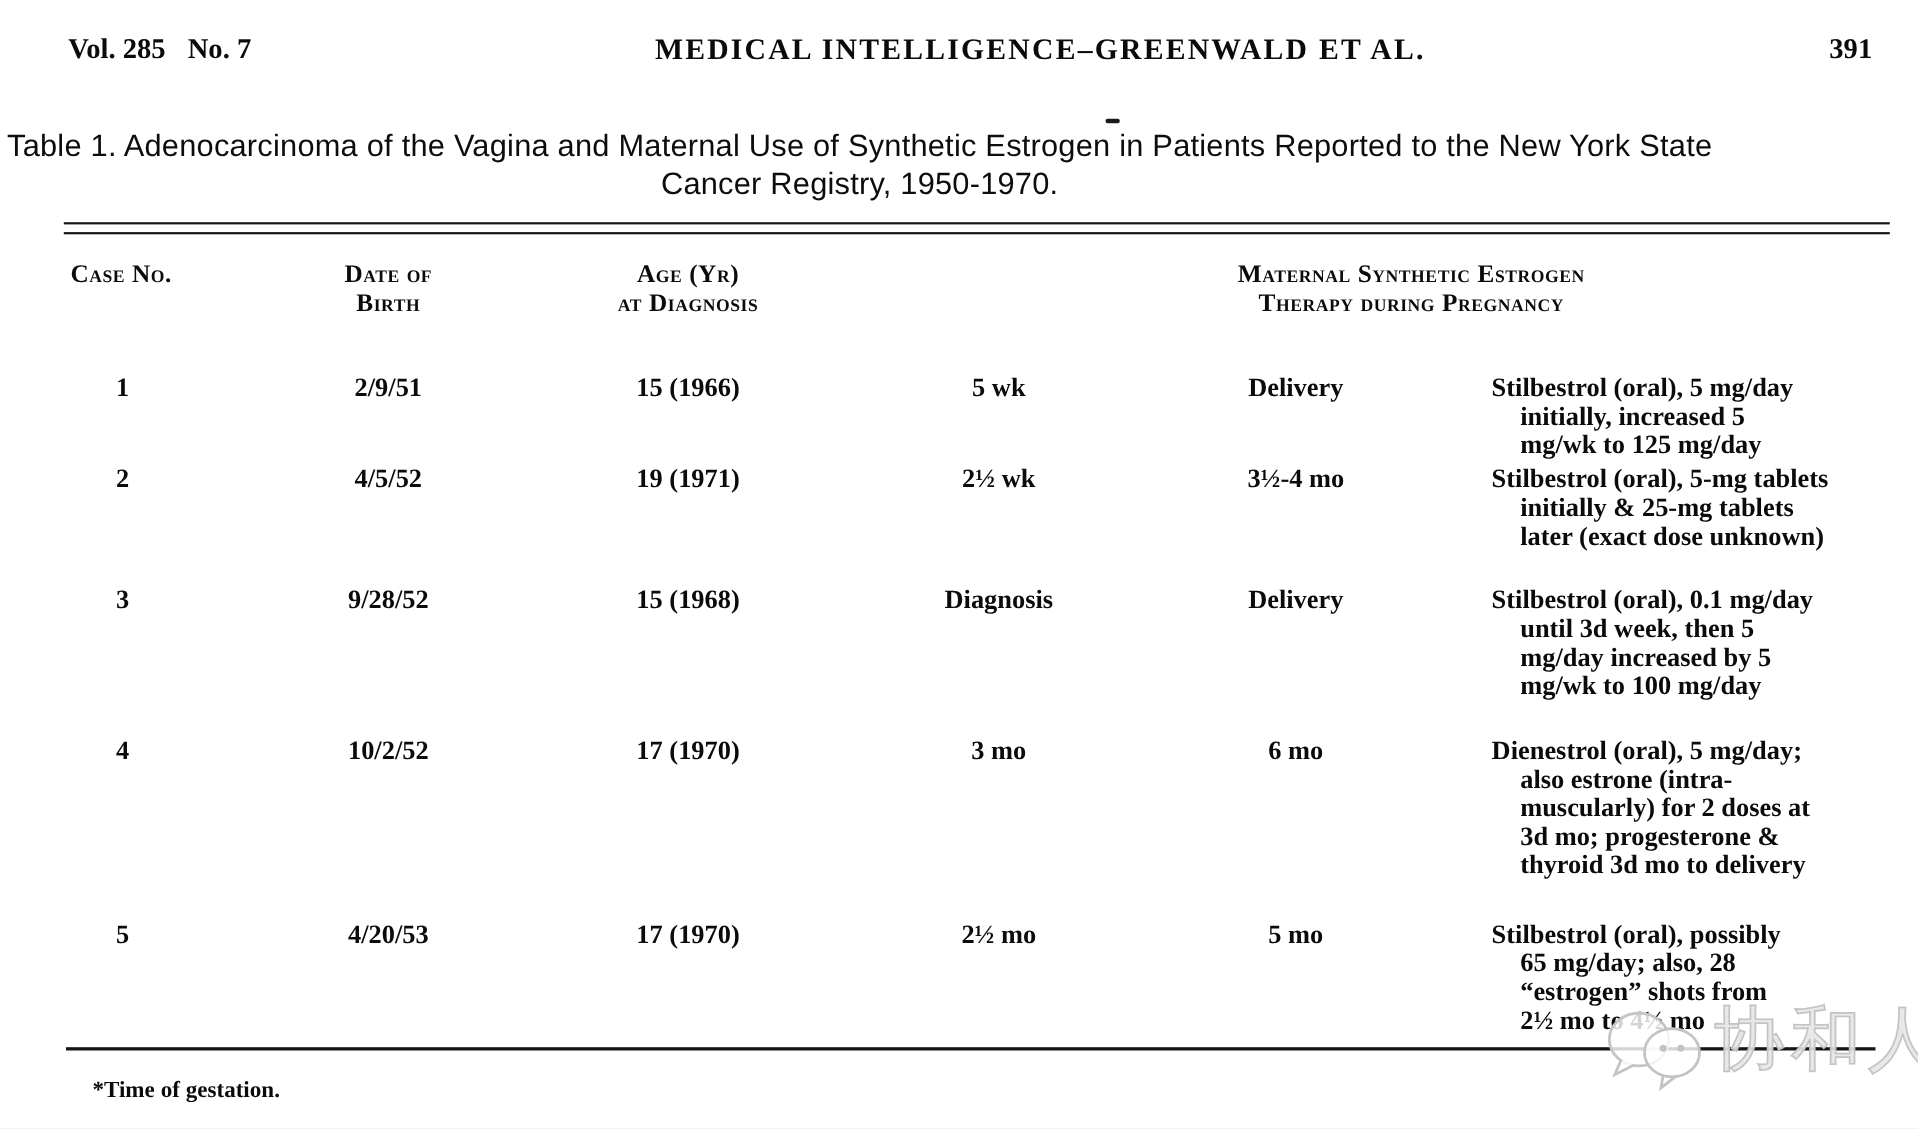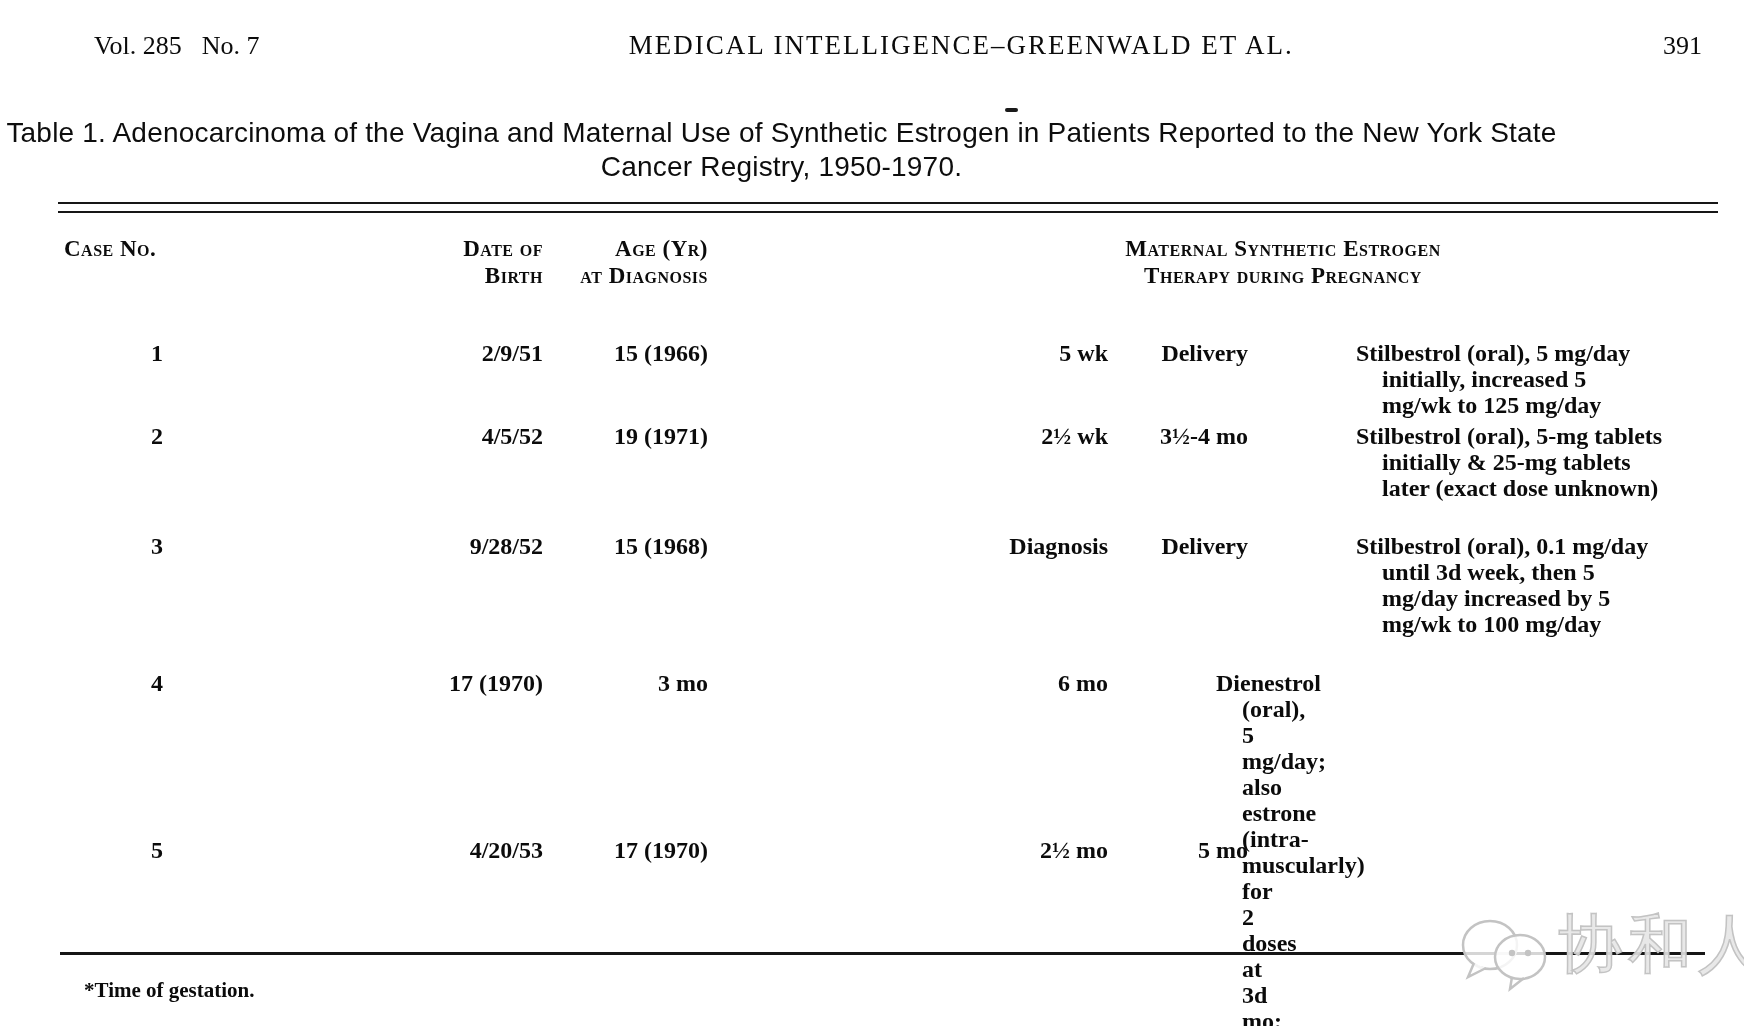--- a/index.html
+++ b/index.html
@@ -8,22 +8,22 @@
     width:1744px; height:1026px;
     background:#ffffff;
     font-family:"Liberation Serif", serif;
     color:#0b0b0b;
     overflow:hidden;
   }
 
   
   .runhead {
     position:absolute; top:30px; left:62px; right:42px;
-    display:flex; align-items:center;
-    font-weight:normal; font-size:26px;margin-left:32px;
+    display:flex; align-items:flex-start;
+    font-weight:bold; font-size:26px;
   }
   .runhead .vol-group { display:flex; gap:20px; white-space:nowrap; }
   .runhead .center-head {
     flex:1; text-align:center;
     font-size:27px; letter-spacing:2px; white-space:nowrap;
   }
   .runhead .page-no { white-space:nowrap; }
 
   
   .tbl-title {
@@ -45,21 +45,21 @@
   .rule-top-b { top:211px; left:58px; width:1660px; height:2px; }
   .rule-bottom { top:952px; left:60px; width:1645px; height:3px; }
 
   
   .trow {
     position:absolute; left:60px; width:1682px;
     display:grid;
     grid-template-columns:103px 380px 165px 400px 140px 494px;
     font-size:24px; line-height:26px; font-weight:bold;
   }
-  .cell { text-align:right; }
+  .cell { text-align:center; }
   .cell-left { text-align:left; padding-left:4px; }
 
   .hdr { font-size:23px; line-height:27px; font-variant:small-caps; letter-spacing:0.5px; }
   .hdr-span { grid-column:4 / 7; text-align:center; position:relative; left:58px; }
   .subhdr { font-size:19px; line-height:22px; font-variant:small-caps; letter-spacing:0.5px; }
   .subhdr .nudge { position:relative; left:30px; }
   .subhdr .nudge-sm { position:relative; left:22px; }
   sup.ast { font-size:15px; position:relative; top:-2px; }
 
   .drug-cell {
@@ -167,36 +167,41 @@
     <div class="cell">Diagnosis</div>
     <div class="cell">Delivery</div>
     <div class="drug-cell">Stilbestrol (oral), 0.1 mg/day
 until 3d week, then 5
 mg/day increased by 5
 mg/wk to 100 mg/day</div>
   </div>
 
   <div class="trow row-4">
     <div class="cell">4</div>
+    <div class="cell">10/2/52</div>
     <div class="cell">17 (1970)</div>
     <div class="cell">3 mo</div>
     <div class="cell">6 mo</div>
     <div class="drug-cell">Dienestrol (oral), 5 mg/day;
 also estrone (intra-
 muscularly) for 2 doses at
 3d mo; progesterone &amp;
 thyroid 3d mo to delivery</div>
   </div>
 
   <div class="trow row-5">
     <div class="cell">5</div>
     <div class="cell">4/20/53</div>
     <div class="cell">17 (1970)</div>
     <div class="cell">2½ mo</div>
     <div class="cell">5 mo</div>
+    <div class="drug-cell">Stilbestrol (oral), possibly
+65 mg/day; also, 28
+“estrogen” shots from
+2½ mo to 4½ mo</div>
   </div>
 
   <div class="footnote">*Time of gestation.</div>
 
   <div class="watermark">
     <svg class="wm-icon" width="96" height="84" viewBox="0 0 96 84">
       <g fill="rgba(255,255,255,0.82)" stroke="#c3c3c3" stroke-width="2.5">
         <ellipse cx="30" cy="30" rx="27" ry="24"></ellipse>
         <path d="M14 48 L8 62 L26 53 Z" stroke="none" fill="rgba(255,255,255,0.82)"></path>
         <path d="M14 48 L8 62 L26 53" fill="none"></path>

